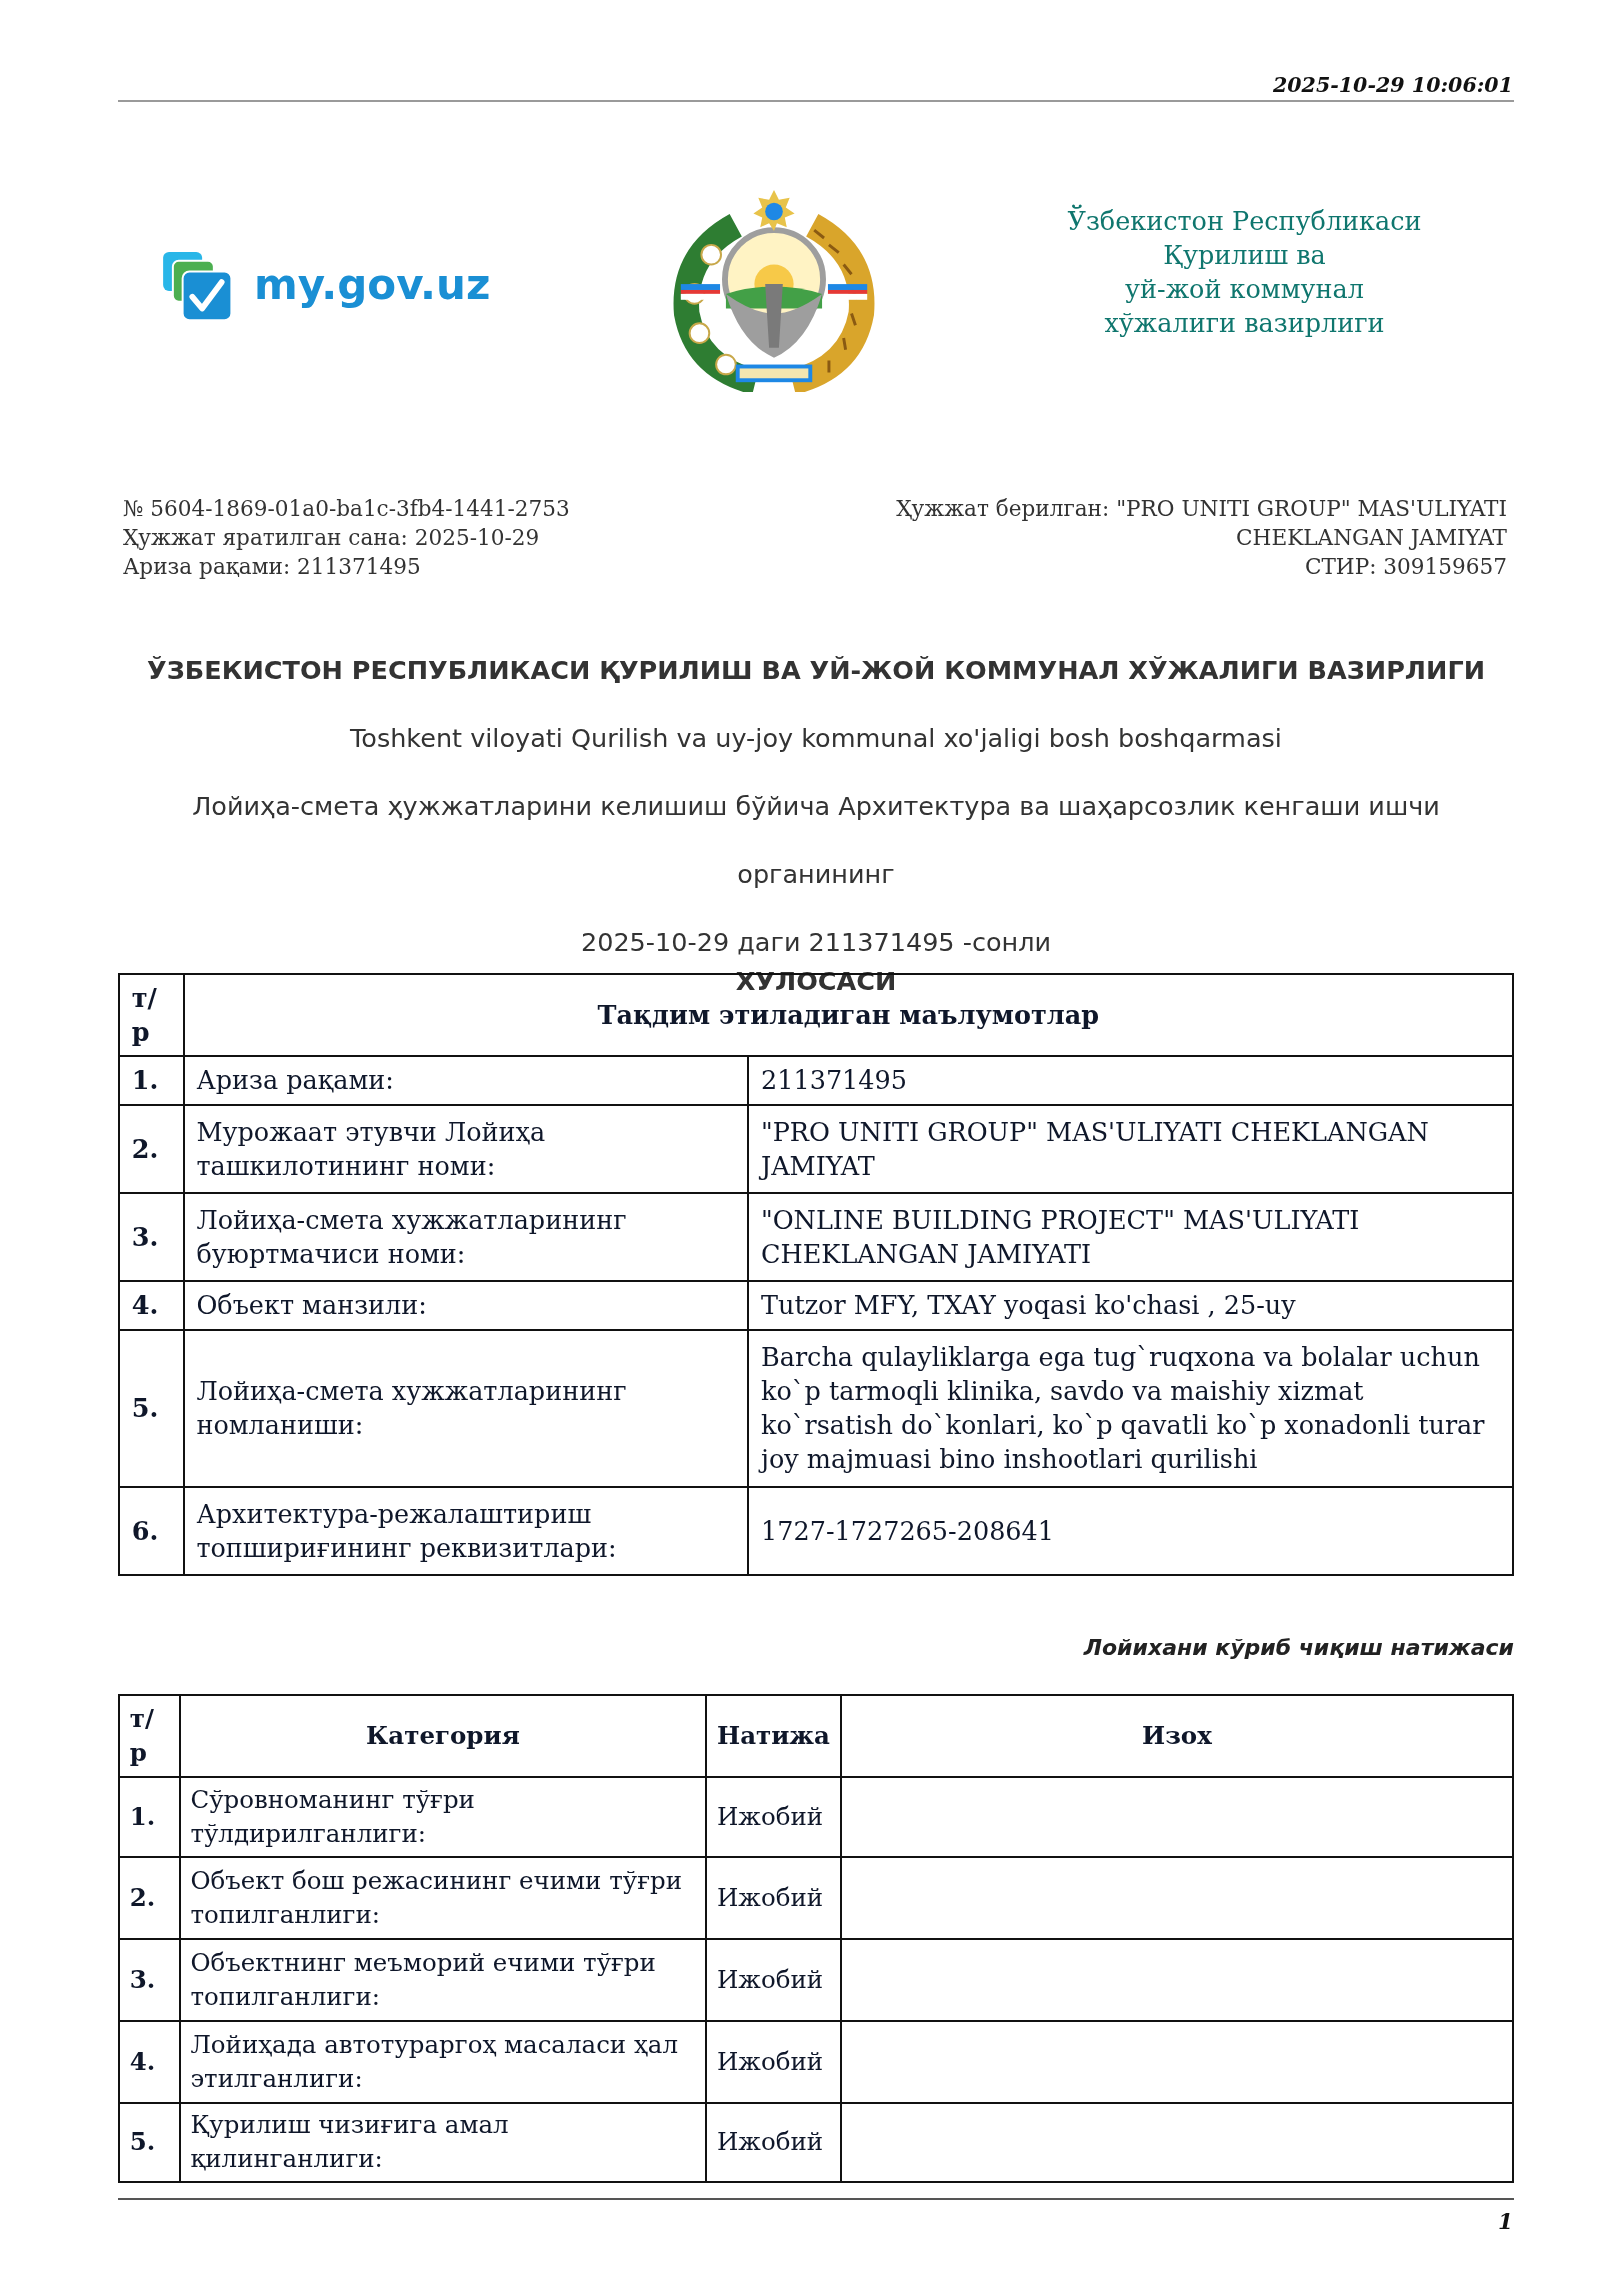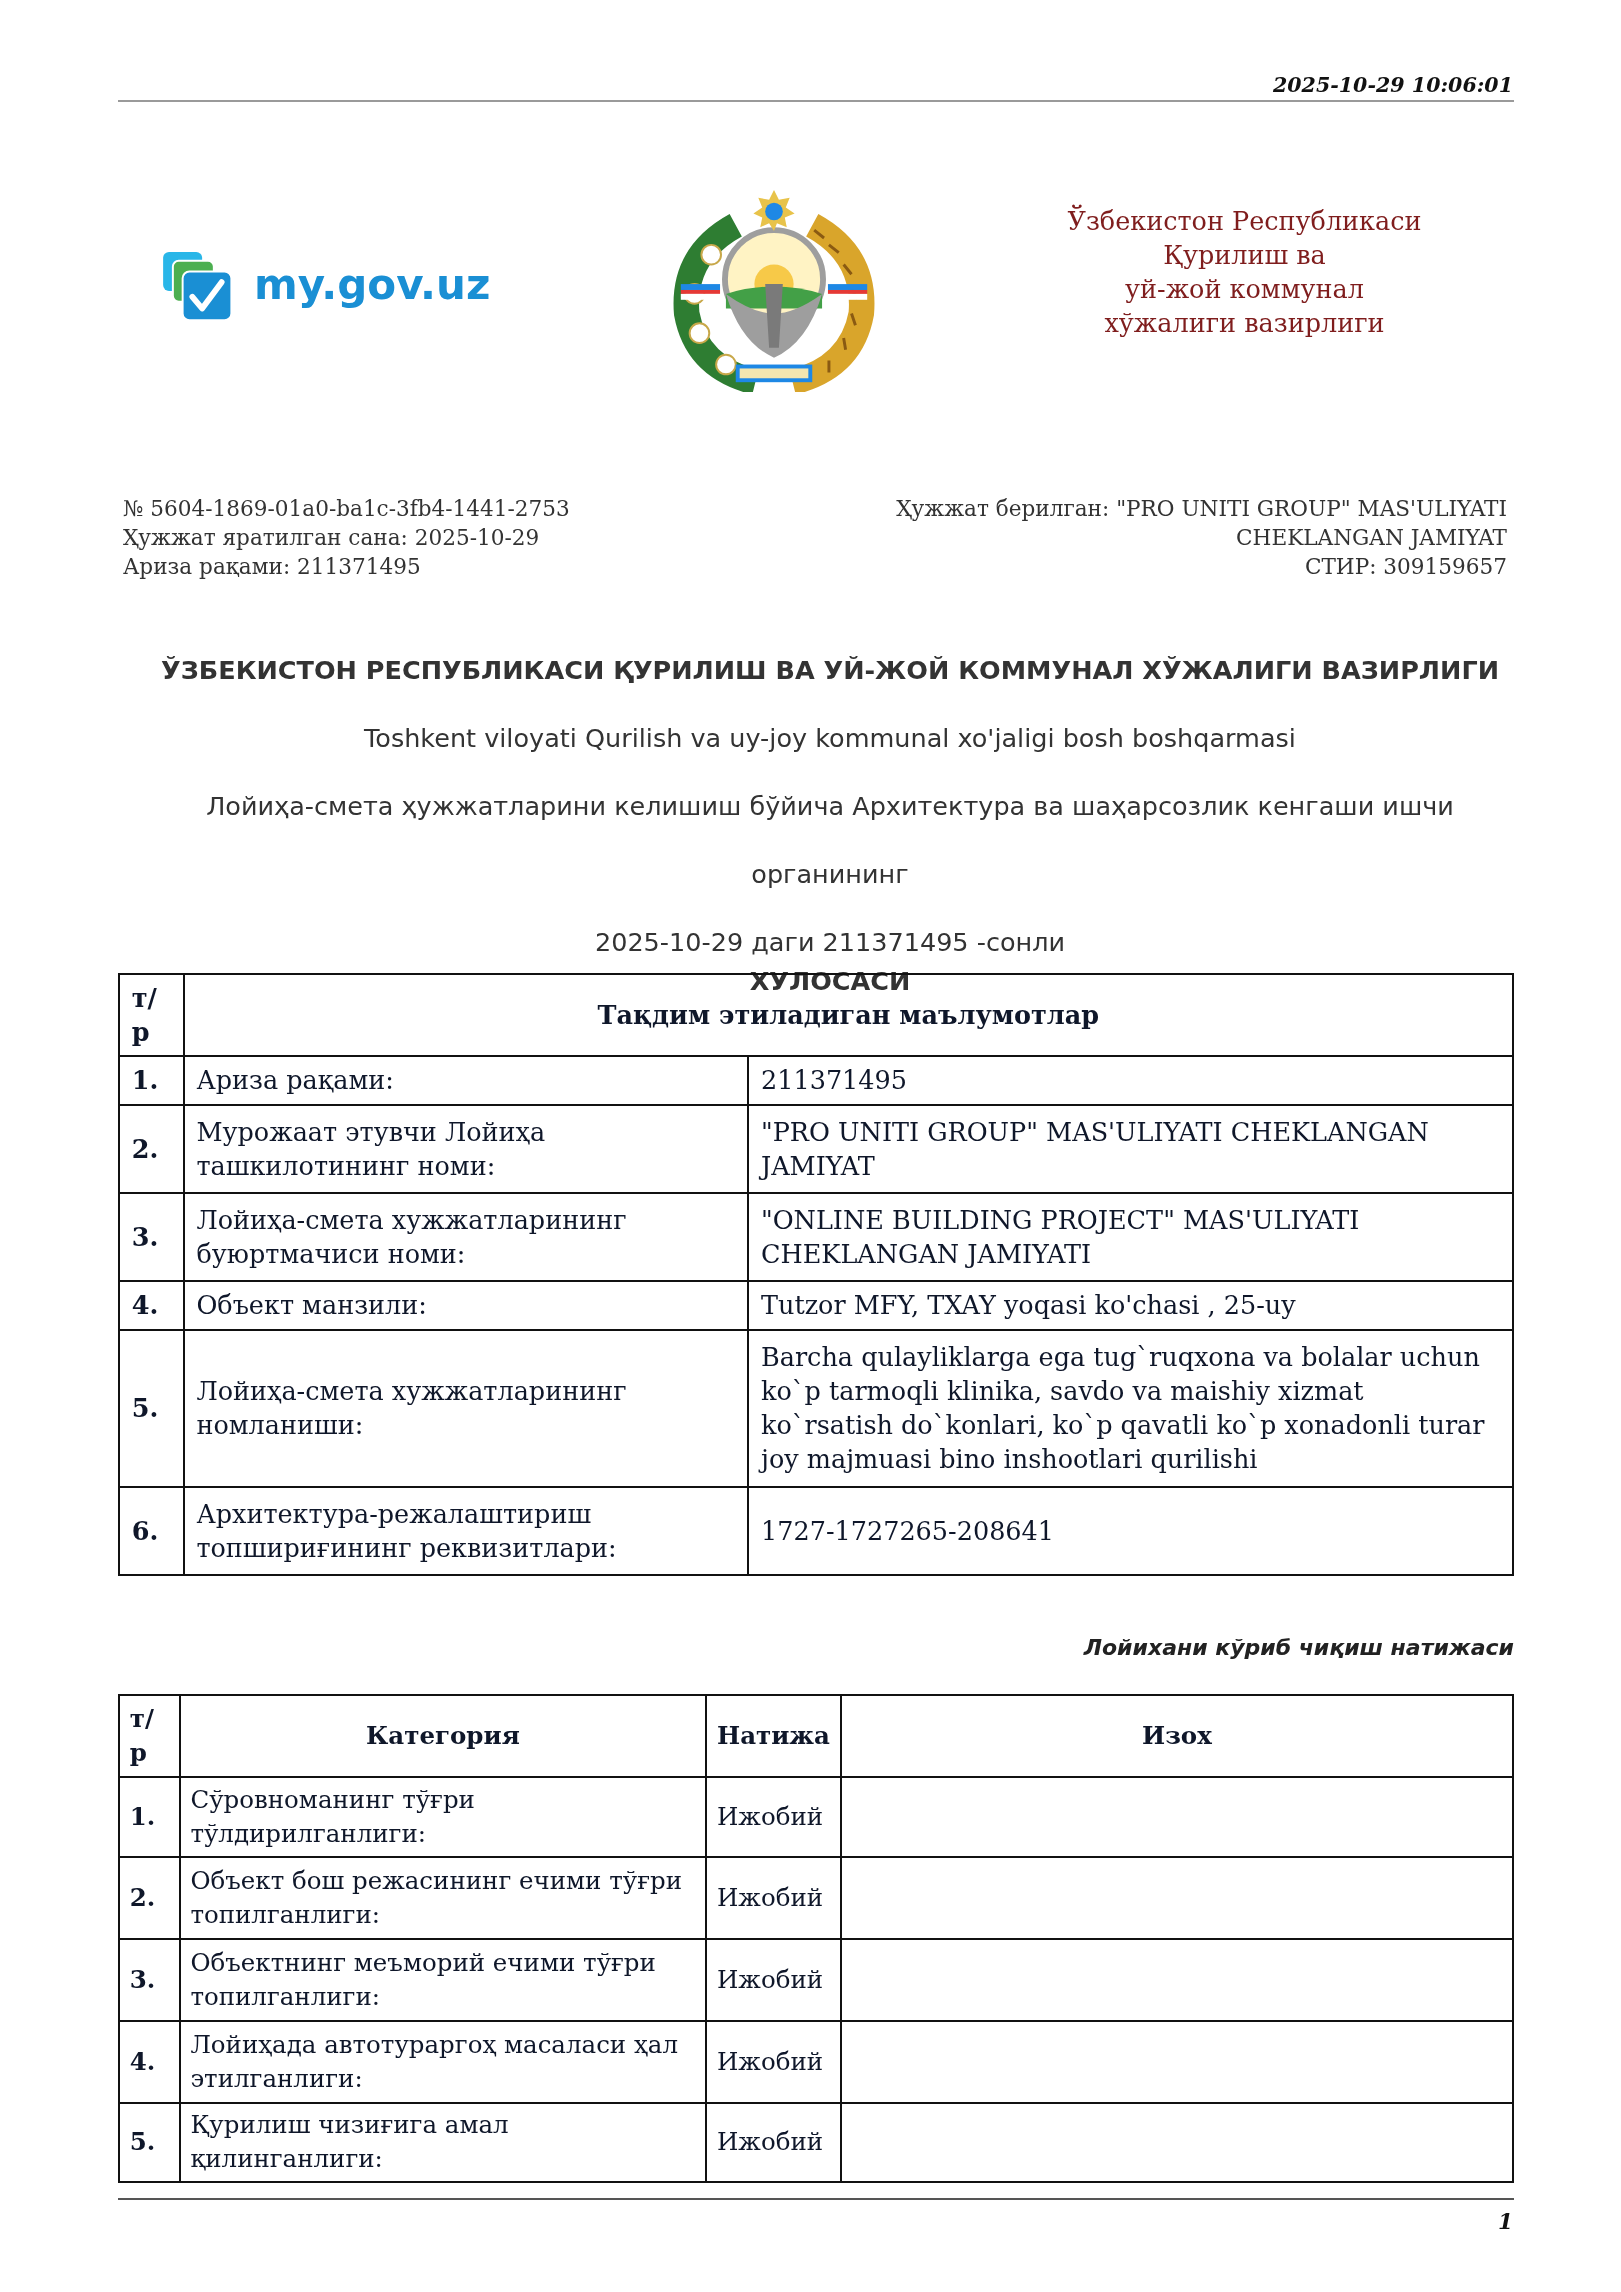--- a/index.html
+++ b/index.html
@@ -56,21 +56,21 @@
     }
     .ministry-name {
       position: absolute;
       left: 1019px;
       width: 451px;
       top: 204px;
       text-align: center;
       font-family: "DejaVu Serif", serif;
       font-size: 25.5px;
       line-height: 34px;
-      color: #7f1d1d;
+      color: #0f766e;
     }
     .ministry-name div { white-space: nowrap; }
     
     .meta-left {
       position: absolute;
       left: 123px;
       top: 494px;
       font-family: "DejaVu Serif", serif;
       font-size: 21.6px;
       line-height: 29px;
@@ -83,21 +83,21 @@
       text-align: right;
       font-family: "DejaVu Serif", serif;
       font-size: 21.6px;
       line-height: 29px;
       color: #333333;
     }
     .meta-left div, .meta-right div { white-space: nowrap; }
     
     .title-block {
       position: absolute;
-      left: 132px;
+      left: 118px;
       width: 1396px;
       top: 651px;
       text-align: center;
       font-family: "DejaVu Sans", sans-serif;
       color: #333333;
     }
     .title-block .ministry-upper {
       font-weight: bold;
       font-size: 25.5px;
       line-height: 39px;

